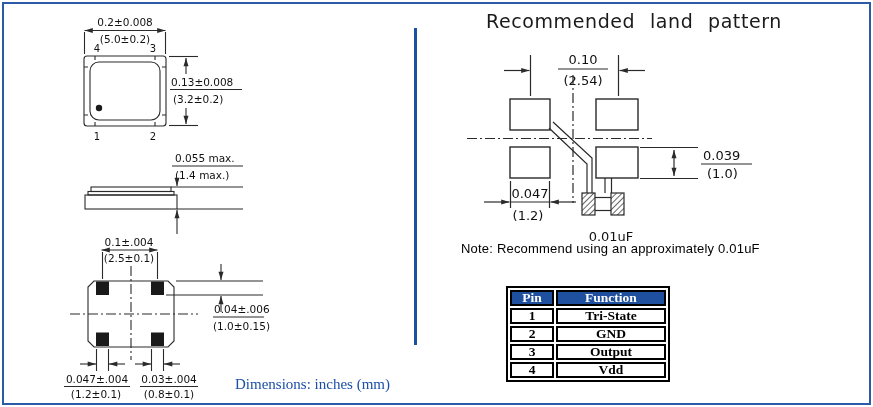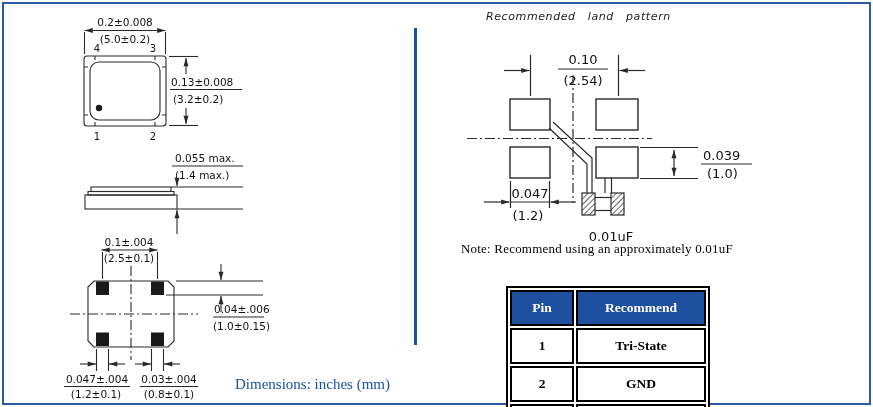--- a/index.html
+++ b/index.html
@@ -5,30 +5,30 @@
   html,body{margin:0;padding:0;background:#ffffff;}
   .screen{position:relative;width:873px;height:407px;background:#ffffff;overflow:hidden;
           font-family:"DejaVu Sans",sans-serif;}
   .frame{position:absolute;left:2px;top:2px;right:2px;bottom:2px;border:2px solid #2a5aa8;}
   svg.drawing{position:absolute;left:0;top:0;}
   svg text{font-family:"DejaVu Sans",sans-serif;fill:#111;}
   .t-sm{font-size:10.5px;}
   .t-pin{font-size:10px;}
   .t-md{font-size:13px;}
   .divider{position:absolute;left:414px;top:28px;width:2.5px;height:317px;background:#1b52a0;}
-  .lp-title{position:absolute;left:486px;top:10px;font-size:11px;color:#1a1a1a;
-            letter-spacing:0.6px;word-spacing:8px;white-space:nowrap;font-style:italic;}
+  .lp-title{position:absolute;left:486px;top:10px;font-size:19px;color:#1a1a1a;
+            letter-spacing:0.6px;word-spacing:8px;white-space:nowrap;}
   .note{position:absolute;left:461px;top:242px;width:312px;color:#000;
-        font-family:Liberation Serif, serif;font-size:13px;line-height:14px;letter-spacing:0.2px;}
+        font-family:Liberation Sans, sans-serif;font-size:13px;line-height:14px;letter-spacing:0.2px;}
   .units{position:absolute;left:235px;top:376px;color:#1b4fa8;font-family:"Liberation Serif",serif;
          font-weight:normal;font-size:15px;white-space:nowrap;}
   table.pintable{position:absolute;left:506px;top:286px;border-collapse:separate;border-spacing:2px;
          border:2px solid #000;background:#fff;font-family:"Liberation Serif",serif;
          font-weight:bold;font-size:13.5px;}
-  table.pintable td{border:2px solid #000;text-align:center;padding:10px;height:12px;line-height:12px;}
+  table.pintable td{border:2px solid #000;text-align:center;padding:0;height:12px;line-height:12px;}
   table.pintable td.c-pin{width:40px;}
   table.pintable td.c-fn{width:106px;}
   table.pintable tr.hdr td{background:#1f4f9f;color:#fff;}
 </style>
 </head>
 <body>
 
 <div class="screen">
   <div class="frame"></div>
   <div class="divider"></div>
@@ -192,21 +192,21 @@
   <div class="lp-title">Recommended land pattern</div>
 
   <div class="note">
     <div>Note: Recommend using an approximately 0.01uF</div>
   </div>
 
   <table class="pintable">
     <tbody>
         <tr class="hdr">
       <td class="c-pin">Pin</td>
-      <td class="c-fn">Recommend</td>
+      <td class="c-fn">Function</td>
     </tr>
     <tr>
       <td class="c-pin">1</td>
       <td class="c-fn">Tri-State</td>
     </tr>
     <tr>
       <td class="c-pin">2</td>
       <td class="c-fn">GND</td>
     </tr>
     <tr>

